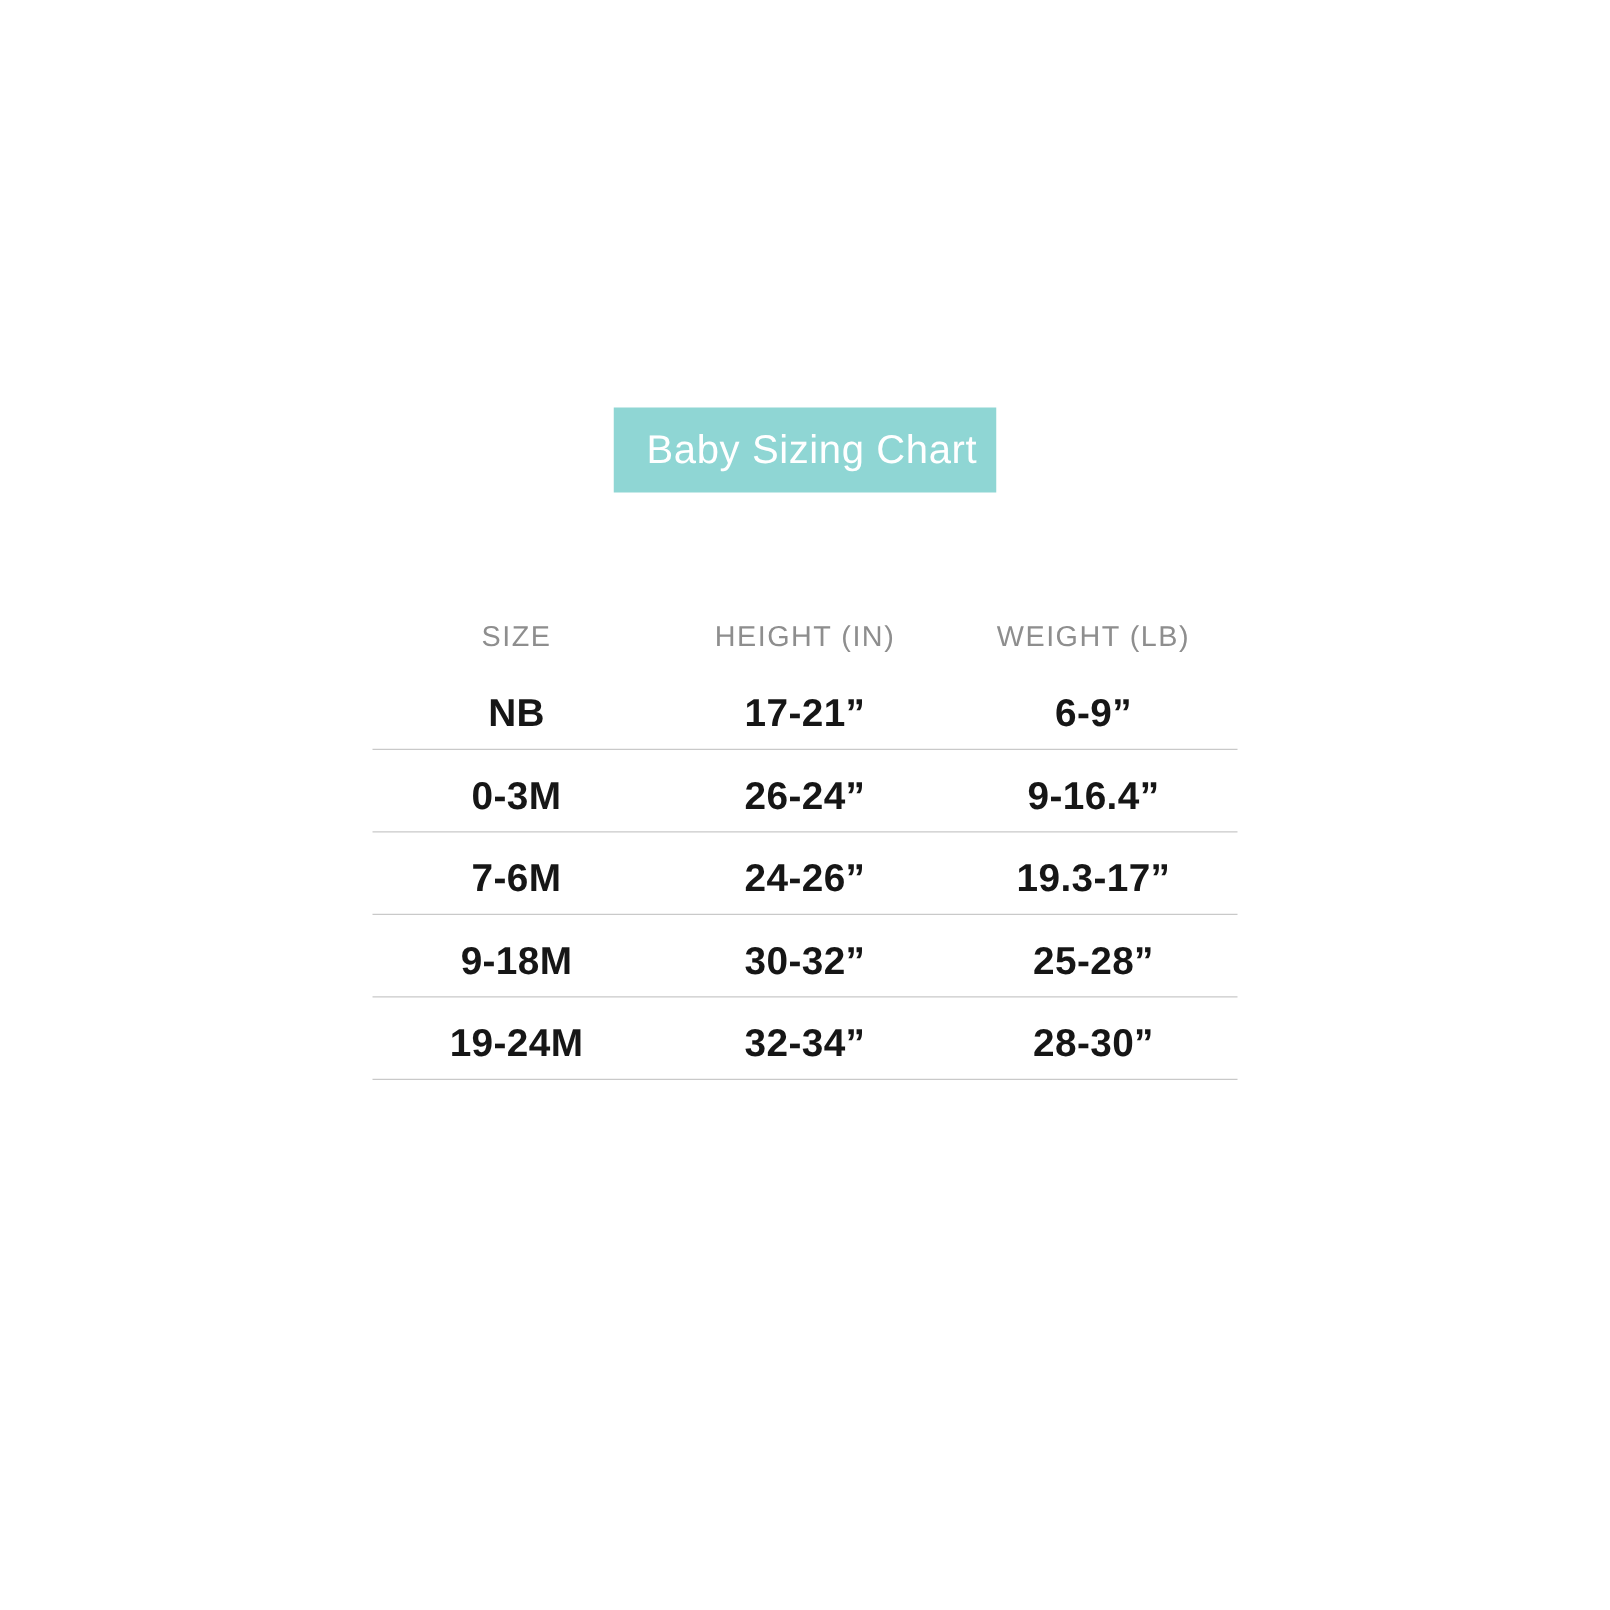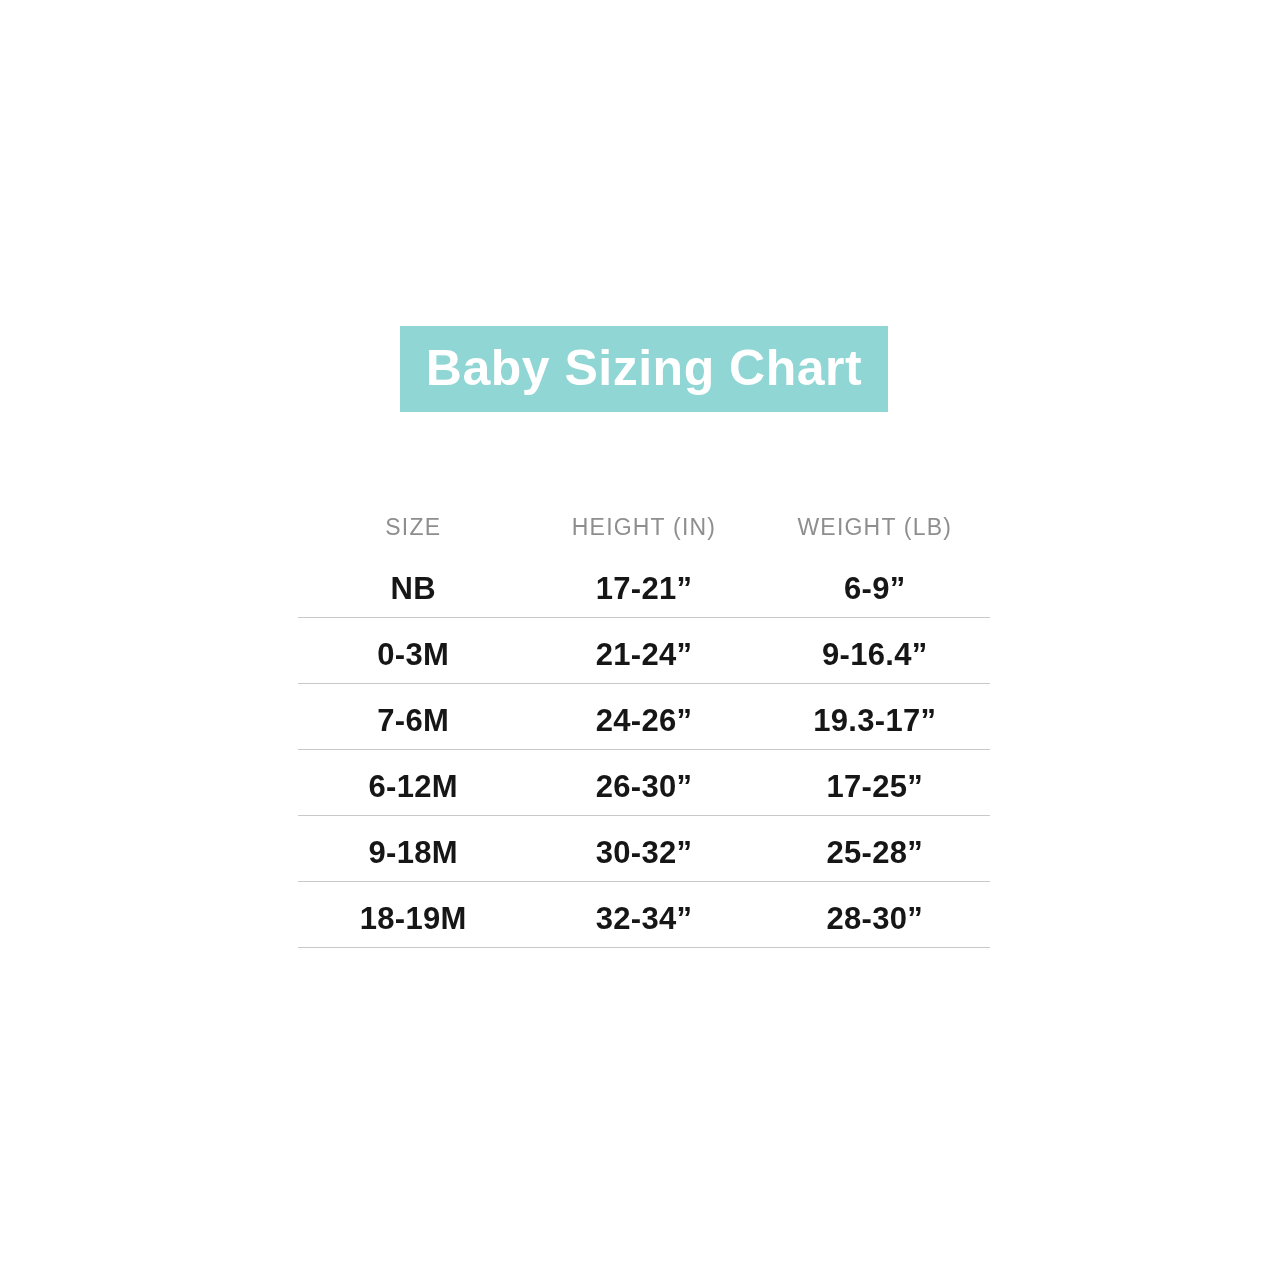--- a/index.html
+++ b/index.html
@@ -27,24 +27,24 @@
   .title-wrap {
     margin-top: 326px;
     display: flex;
     justify-content: center;
     width: 100%;
   }
 
   .title-banner {
     background: #8fd6d4;
     color: #ffffff;
-    font-size: 50px;
-    font-weight: bold;
+    font-size: 32px;
+    font-weight: normal;
     letter-spacing: 0.5px;
-    padding: 17px 26px 19px 26px;
+    padding: 17px 15px 19px 26px;
     line-height: 1;
     white-space: nowrap;
   }
 
   .table-wrap {
     margin-top: 101px;
     width: 692px;
   }
 
   table.size-table {
@@ -100,40 +100,35 @@
         </tr>
       </thead>
       <tbody>
         <tr>
           <td>NB</td>
           <td>17-21”</td>
           <td>6-9”</td>
         </tr>
         <tr>
           <td>0-3M</td>
-          <td>21-24”</td>
+          <td>26-24”</td>
           <td>9-16.4”</td>
         </tr>
         <tr>
           <td>7-6M</td>
           <td>24-26”</td>
           <td>19.3-17”</td>
         </tr>
         <tr>
-          <td>6-12M</td>
-          <td>26-30”</td>
-          <td>17-25”</td>
-        </tr>
-        <tr>
           <td>9-18M</td>
           <td>30-32”</td>
           <td>25-28”</td>
         </tr>
         <tr>
-          <td>18-19M</td>
+          <td>19-24M</td>
           <td>32-34”</td>
           <td>28-30”</td>
         </tr>
       </tbody>
     </table>
   </div>
 
 </div>
 
 </body></html>

